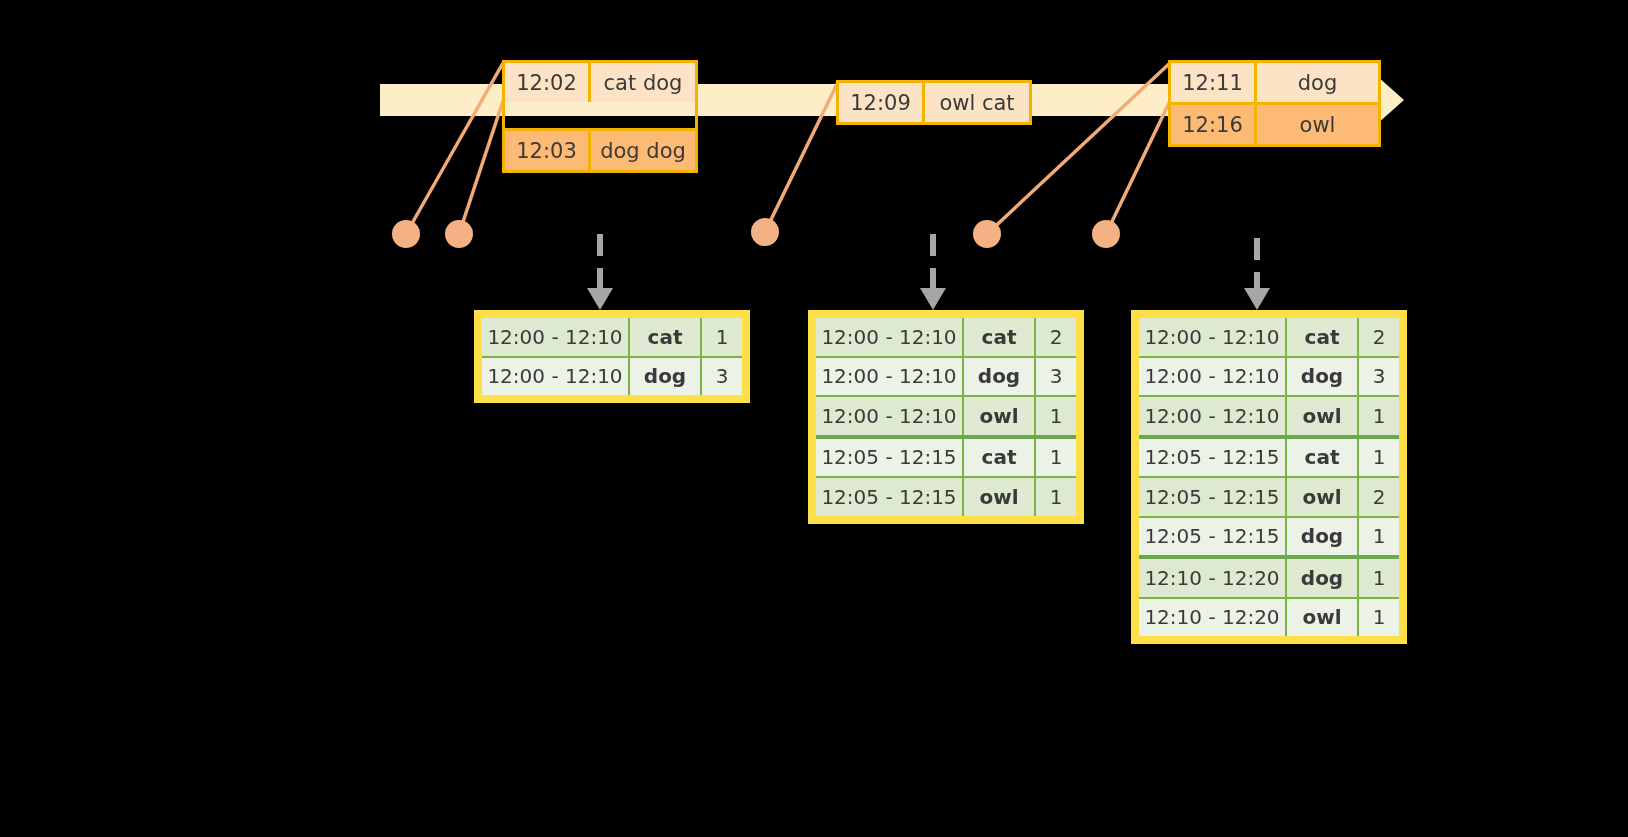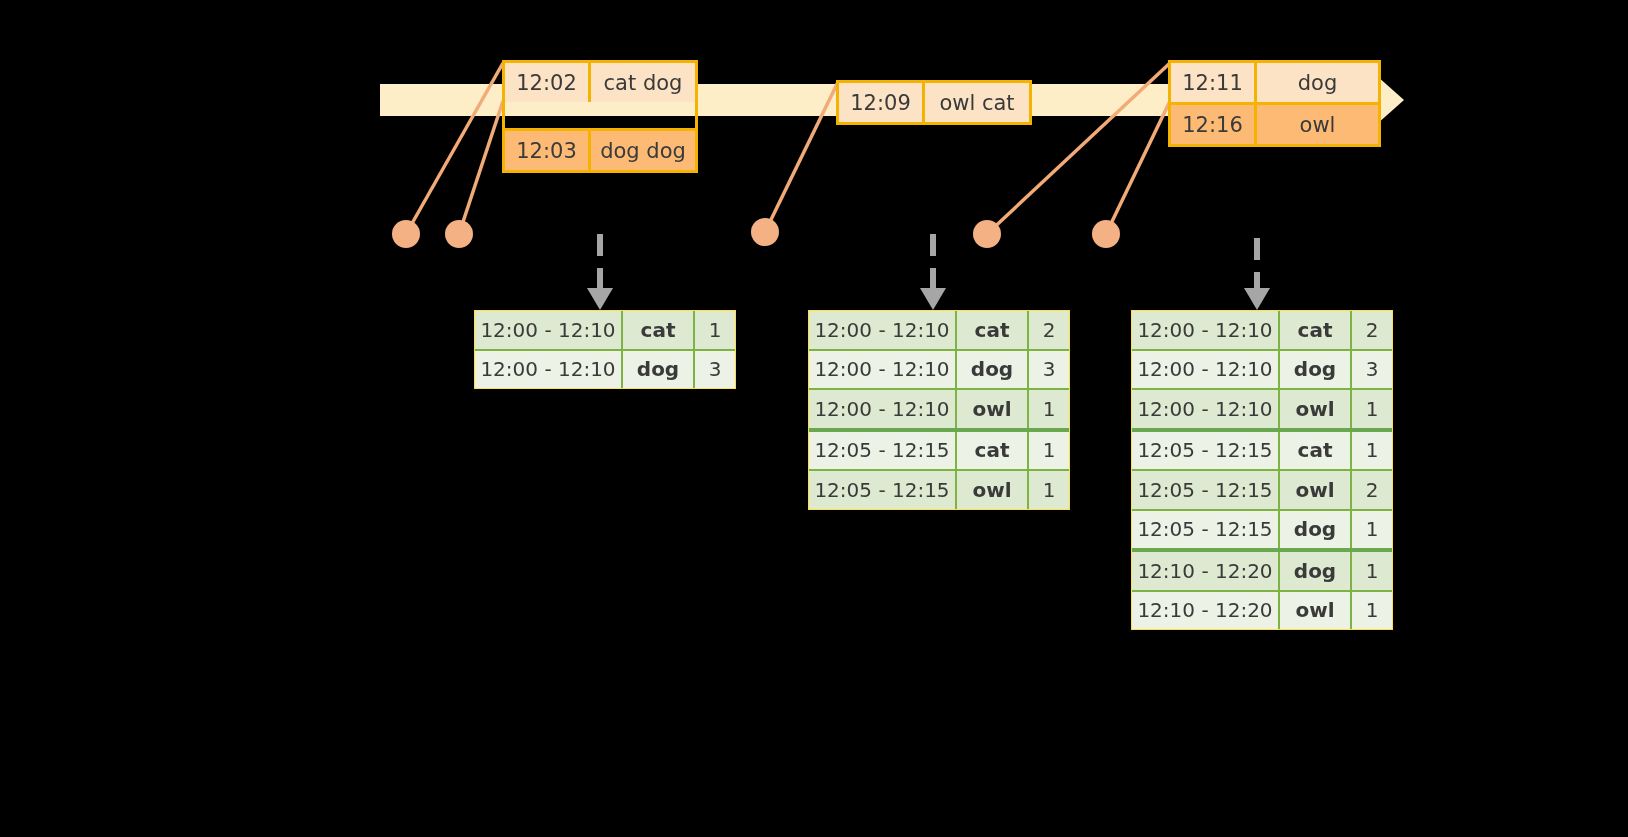--- a/index.html
+++ b/index.html
@@ -51,21 +51,21 @@
     font-size: 21px;
     color: #3a3a3a;
     box-sizing: border-box;
   }
   .evt-cell.time  { width: 86px; border-right: 3px solid #f5b301; }
   .evt-cell.words { flex: 1 1 auto; }
 
   
   .res-table {
     position: absolute;
-    border: 1px solid #fde047;
+    border: 8px solid #fde047;
     box-sizing: border-box;
     display: flex;
     flex-direction: column;
     z-index: 5;
   }
   .res-row {
     display: flex;
     align-items: stretch;
     height: 37.5px;
   }

